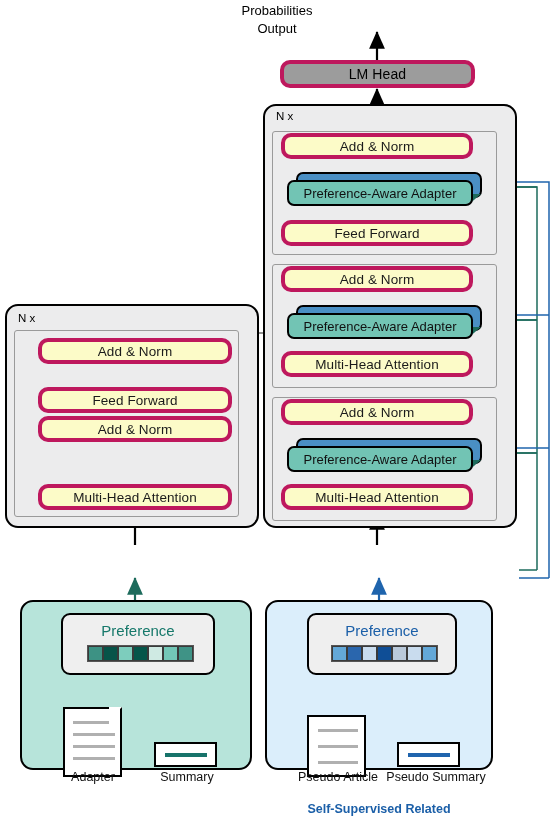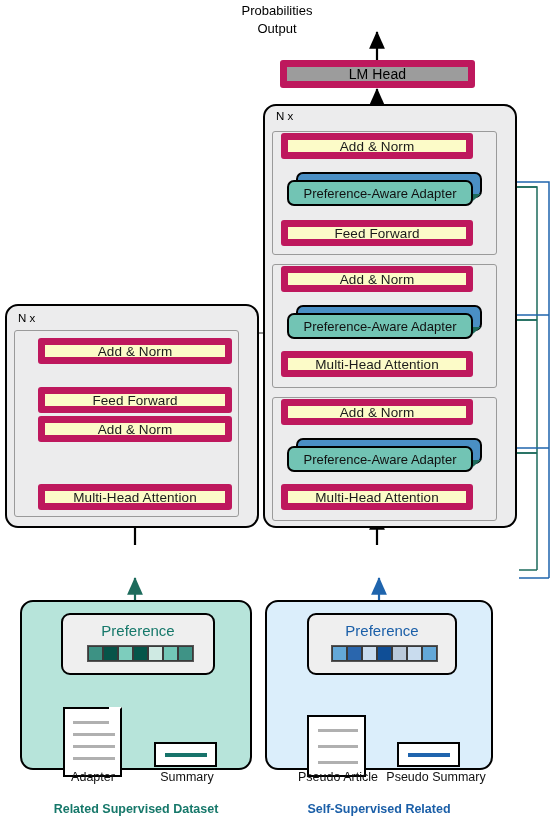--- a/index.html
+++ b/index.html
@@ -3,21 +3,21 @@
 <meta charset="utf-8">
 <style>
   html,body{margin:0;padding:0;background:#ffffff;}
   body{width:554px;height:820px;position:relative;overflow:hidden;
        font-family:"Liberation Sans","DejaVu Sans",sans-serif;}
   #stage{position:absolute;left:0;top:0;width:554px;height:820px;}
   svg.layer{position:absolute;left:0;top:0;width:554px;height:820px;pointer-events:none;}
 
   .node{position:absolute;box-sizing:border-box;display:flex;align-items:center;
         justify-content:center;text-align:center;}
-  .rbox{border:7px solid #be185d;border-radius:3px;}
+  .rbox{border:4px solid #be185d;border-radius:10px;}
   .yellow{background:#fcfbc8;}
   .grey-head{background:#9c9c9c;}
   .outerbox{background:#ececed;border:2.5px solid #000;border-radius:13px;}
   .innerbox{background:#ececed;border:1px solid #9a9a9a;border-radius:3px;}
   .lbl{font-size:13.5px;color:#1a1a1a;letter-spacing:.1px;}
   .lbl-head{font-size:14px;color:#000;}
   .nx{position:absolute;font-size:11.5px;color:#000;}
   .toptext{position:absolute;width:100%;text-align:center;font-size:13px;color:#000;line-height:18px;}
 
   
@@ -234,21 +234,20 @@
       <div class="ln" style="left:8px;top:24px;width:42px;"></div>
       <div class="ln" style="left:8px;top:36px;width:42px;"></div>
       <div class="ln" style="left:8px;top:48px;width:42px;"></div>
     </div>
     <div class="sumdoc" style="left:132px;top:140px;width:63px;height:25px;">
       <div class="ln" style="left:9px;top:9px;width:42px;background:#17736a;"></div>
     </div>
     <div class="caption" style="left:36px;top:168px;width:70px;">Adapter</div>
     <div class="caption" style="left:128px;top:168px;width:74px;">Summary</div>
   </div>
-  <div class="dtitle" style="left:20px;top:802px;width:232px;color:#16786a;">Related Supervised Dataset</div>
 
   <div class="dpanel blue" style="left:265px;top:600px;width:228px;height:170px;">
     <div class="prefbox" style="left:40px;top:11px;width:150px;height:62px;">
       <div class="preftitle" style="top:7px;color:#1b5fa8;">Preference</div>
       <div class="swatches" id="sw-blue" style="left:22px;top:30px;">
           <i style="background: rgb(99, 168, 216);"></i>
           <i style="background: rgb(42, 102, 173);"></i>
           <i style="background: rgb(201, 220, 238);"></i>
           <i style="background: rgb(15, 78, 150);"></i>
           <i style="background: rgb(185, 201, 218);"></i>

